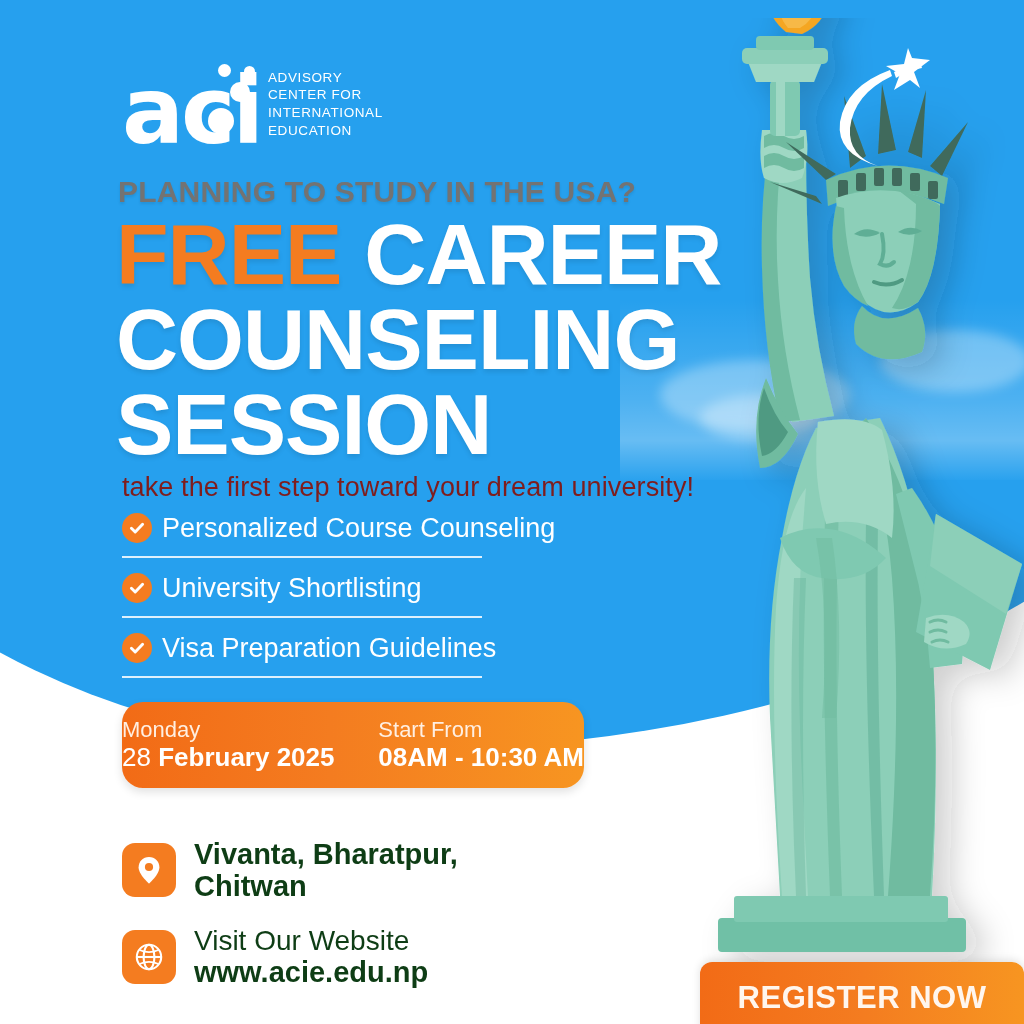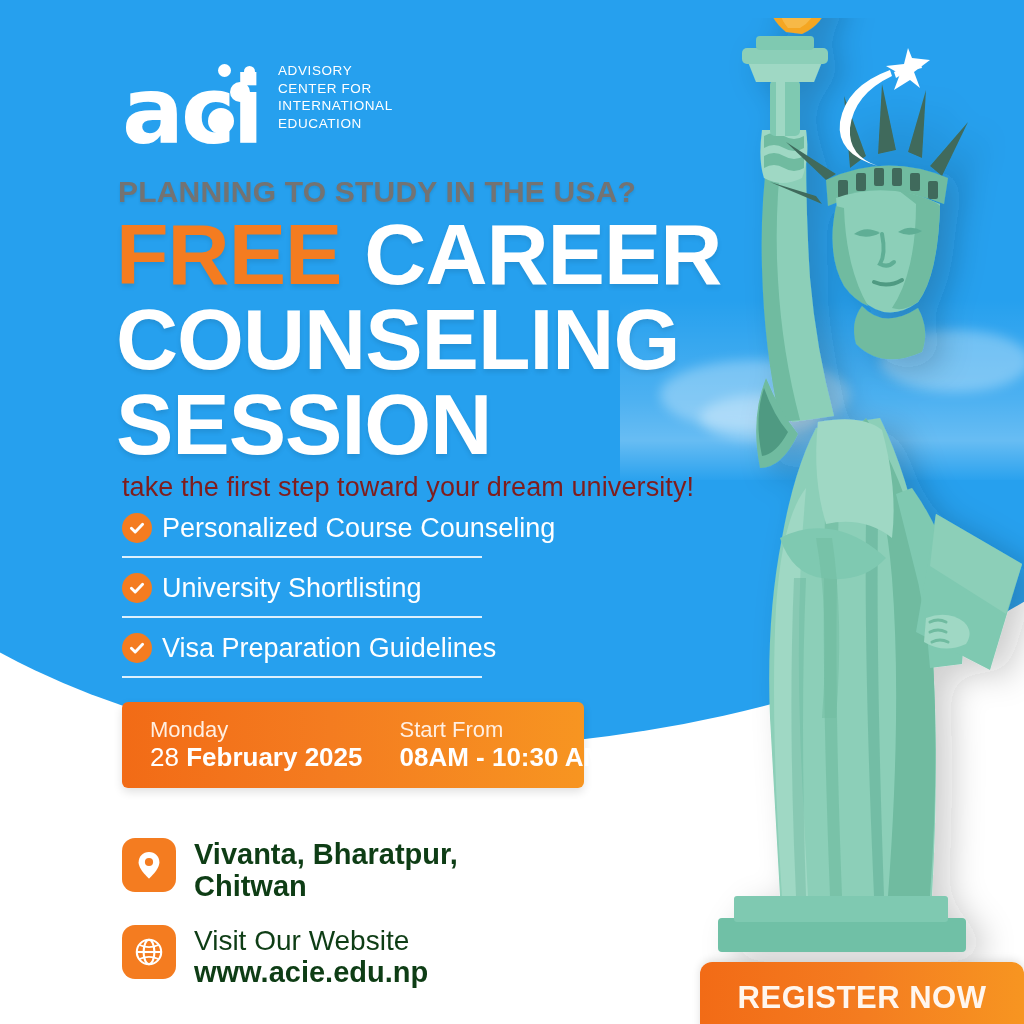--- a/index.html
+++ b/index.html
@@ -60,22 +60,22 @@
   .cloud.c1 { left: 660px; top: 360px; width: 190px; height: 70px; }
   .cloud.c2 { left: 880px; top: 330px; width: 150px; height: 62px; }
   .cloud.c3 { left: 700px; top: 395px; width: 120px; height: 46px; }
 
   
   .logo {
     position: absolute;
     left: 122px;
     top: 62px;
     display: flex;
-    align-items: flex-start;
-    gap: 24px;
+    align-items: center;
+    gap: 14px;
   }
   .logo-mark { position: relative; width: 132px; height: 88px; }
   .logo-word {
     position: absolute;
     left: 0; bottom: -8px;
     font-size: 92px;
     font-weight: 700;
     color: #ffffff;
     letter-spacing: -3px;
     line-height: 1;
@@ -169,26 +169,25 @@
   .r2 { width: 360px; }
   .r3 { width: 360px; }
 
   
   .datebar {
     position: absolute;
     left: 122px;
     top: 702px;
     width: 462px;
     height: 86px;
-    border-radius: 6px;
+    border-radius: 21px;
     background: linear-gradient(90deg, #F26B16 0%, #F47C20 45%, #F79521 100%);
     box-shadow: 0 4px 10px rgba(0,0,0,0.12);
     display: flex;
     align-items: center;
-    padding-left: 28px;
     box-sizing: border-box;
     gap: 37px;
   }
   .date-col { width: 222px; }
   .dt-small {
     font-size: 22px;
     color: #FFEFE2;
     font-weight: 400;
     line-height: 1.15;
   }
@@ -202,21 +201,21 @@
   .dt-big .light { font-weight: 400; }
 
   
   .contact {
     position: absolute;
     left: 122px;
     top: 838px;
   }
   .contact-row {
     display: flex;
-    align-items: flex-start;
+    align-items: center;
     gap: 18px;
     margin-bottom: 22px;
   }
   .sq-icon {
     width: 54px; height: 54px;
     flex: 0 0 54px;
     border-radius: 13px;
     background: #F47C20;
     display: flex;
     align-items: center;

